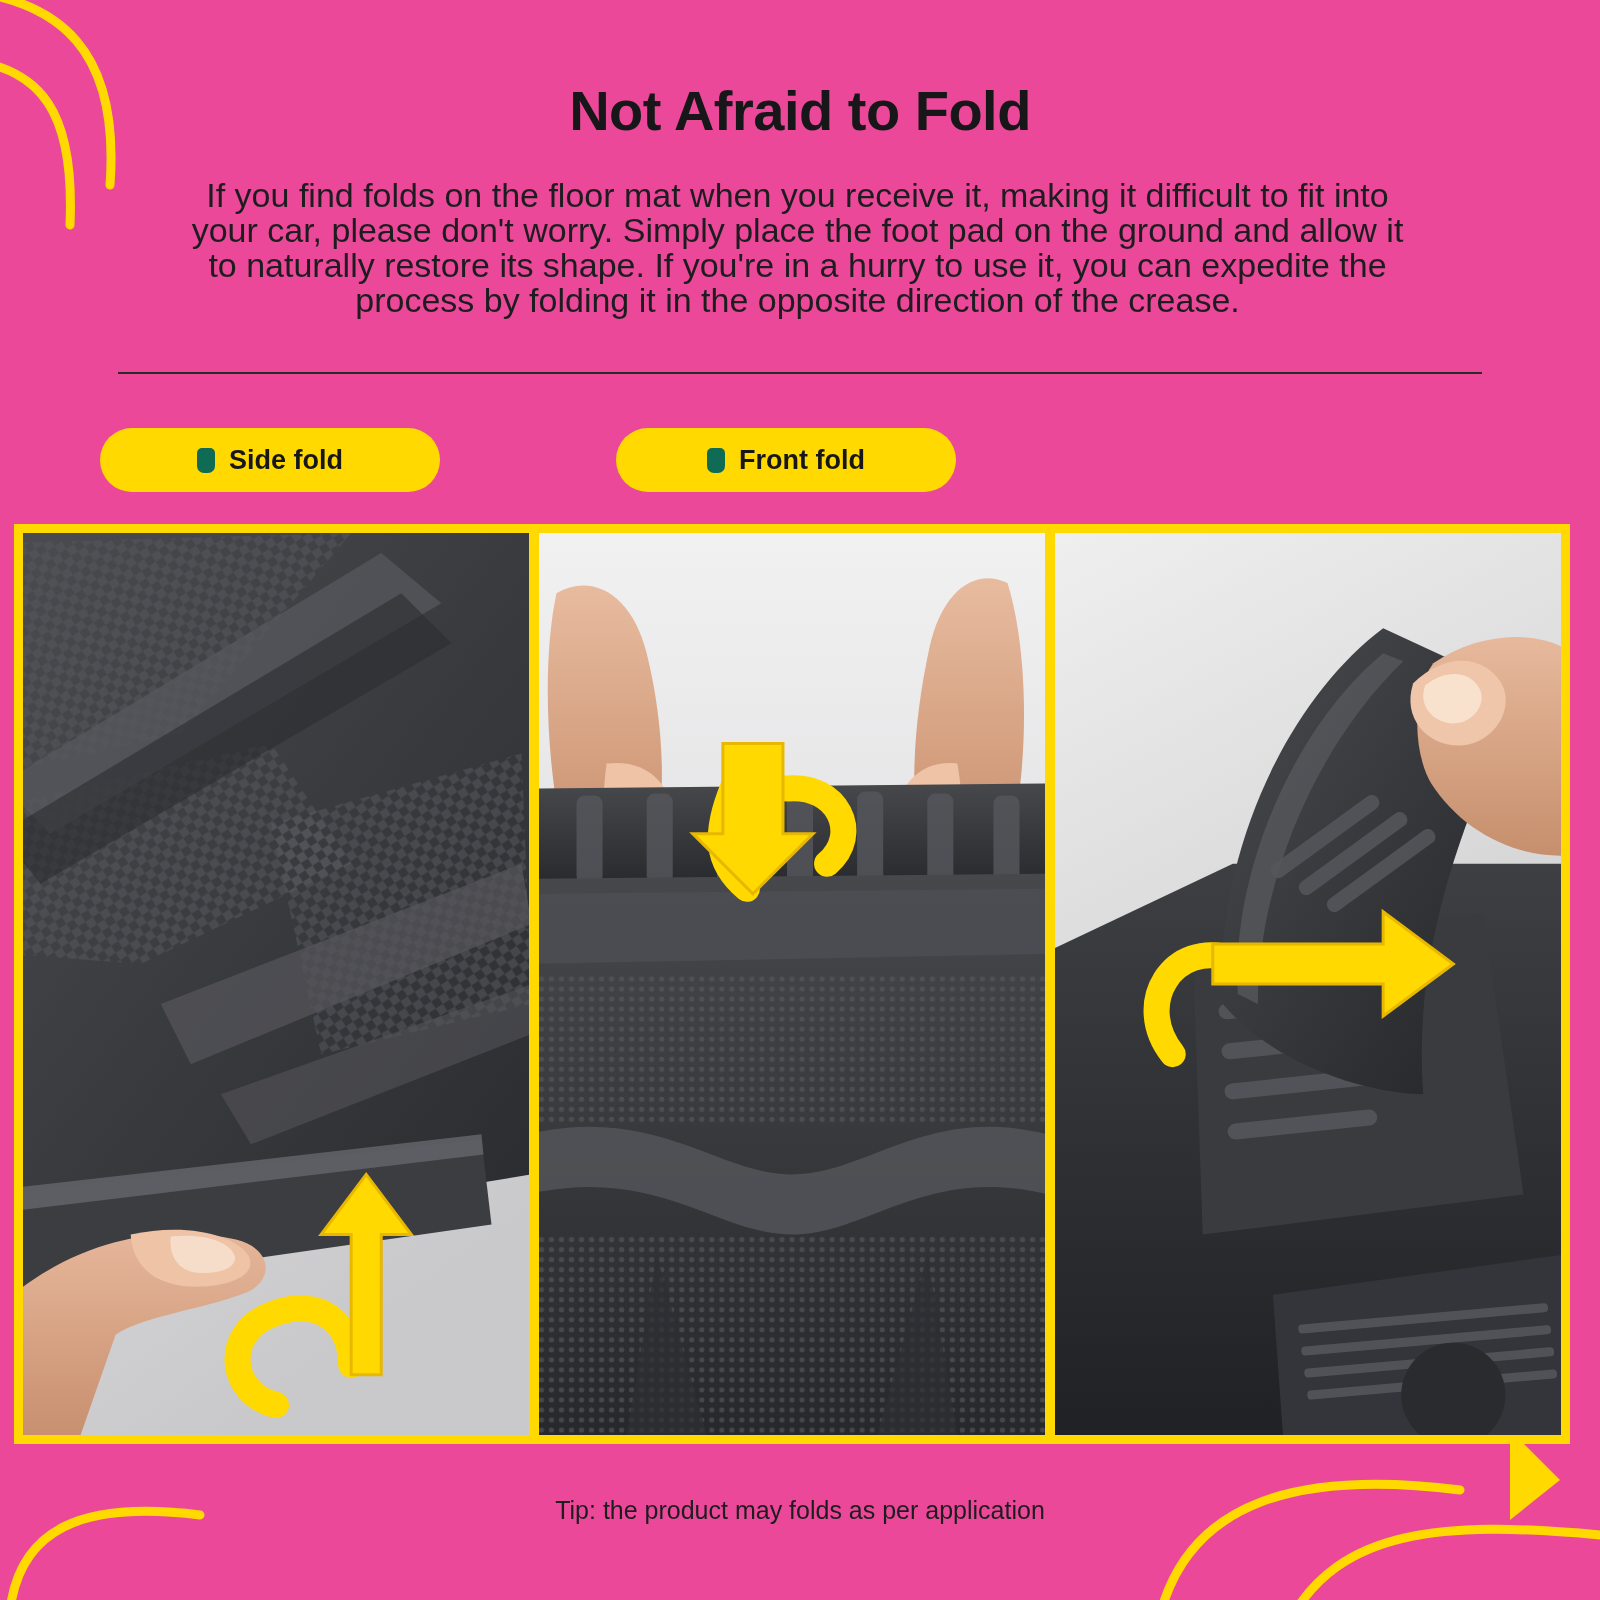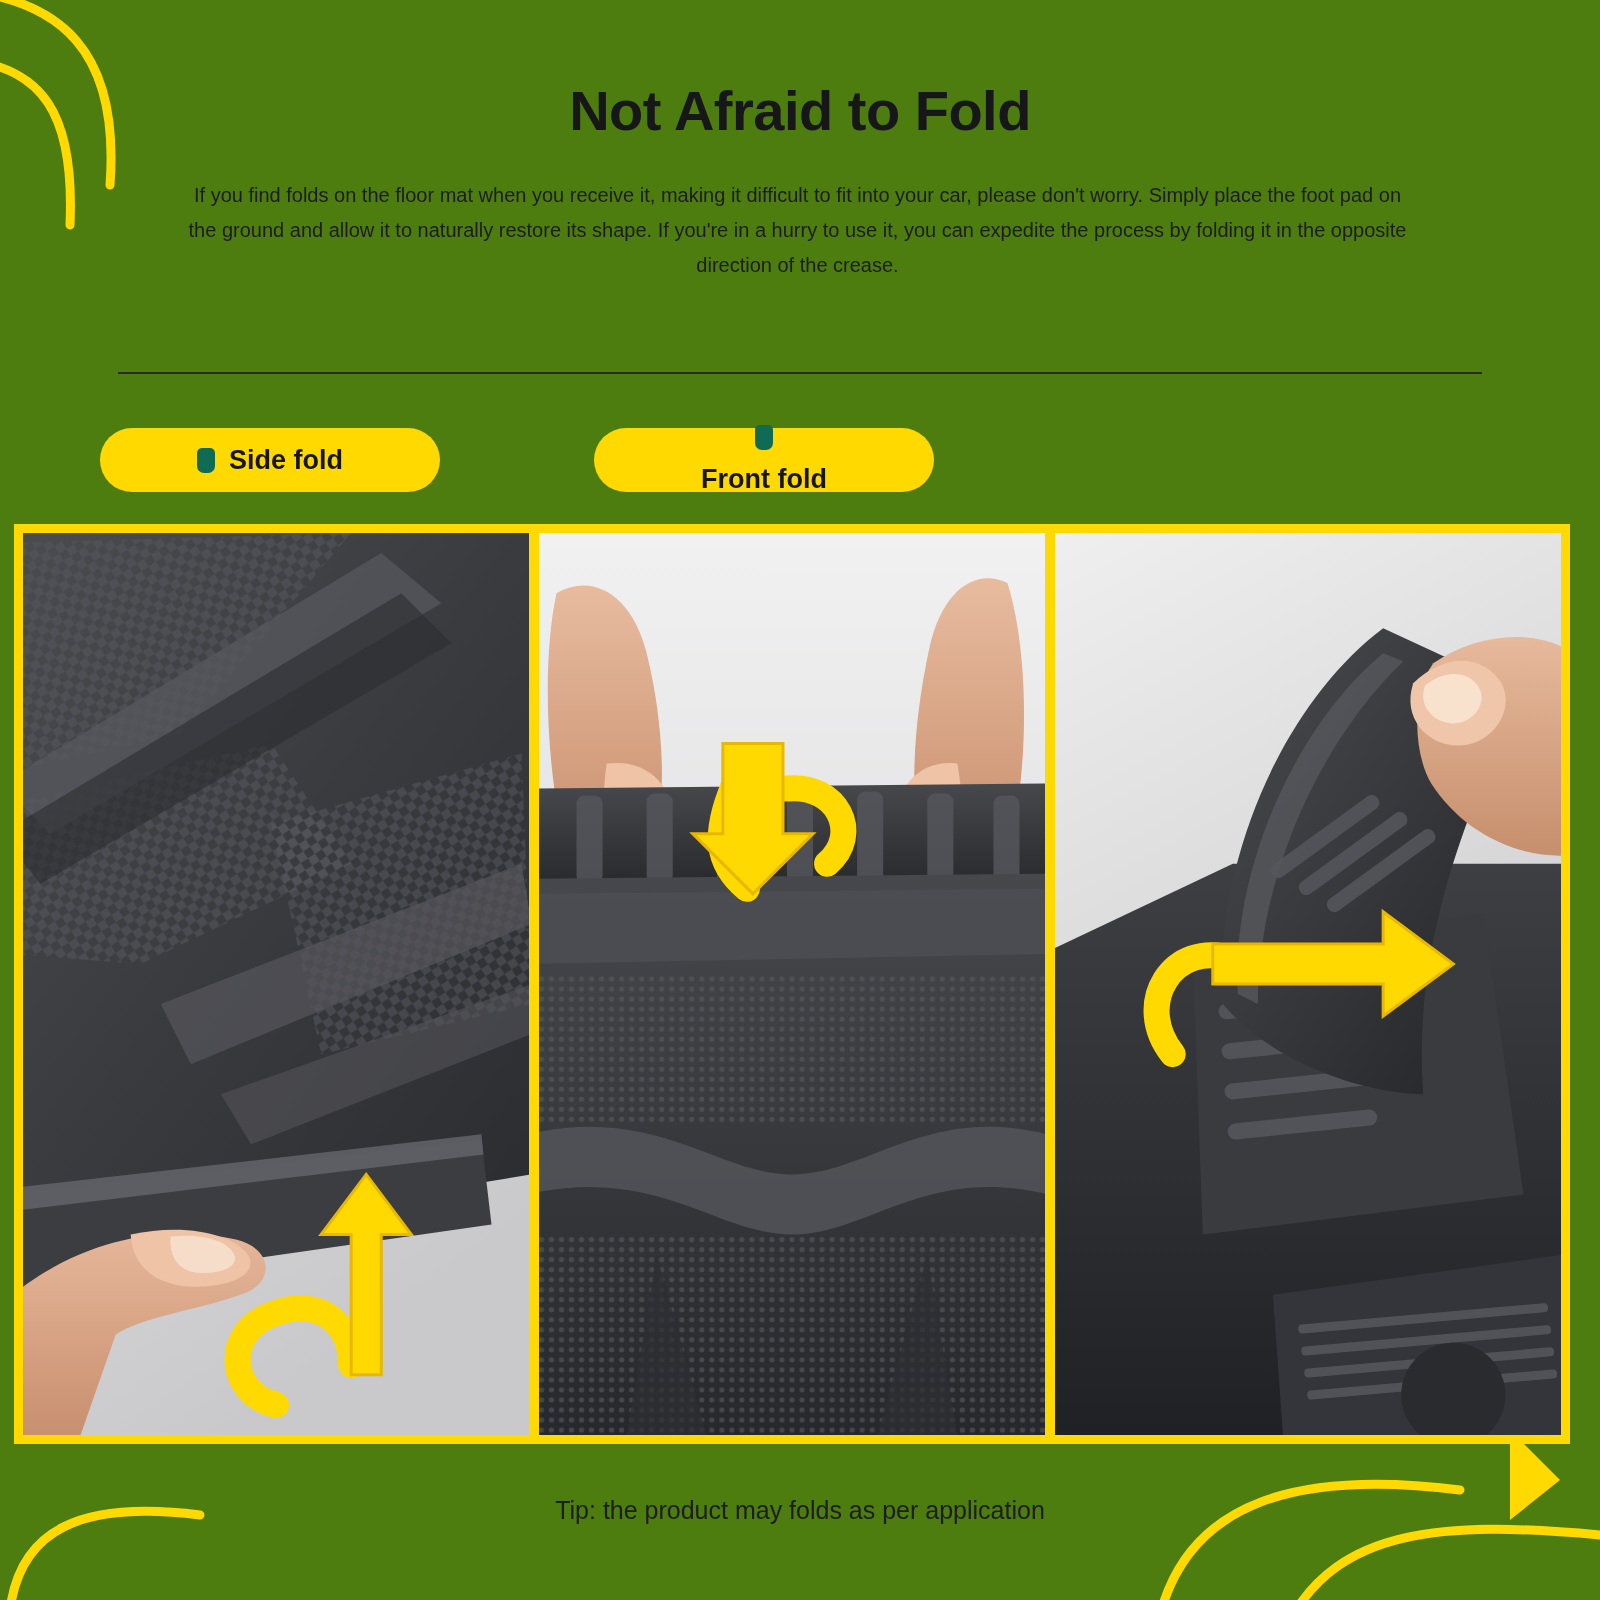--- a/index.html
+++ b/index.html
@@ -4,21 +4,21 @@
 <style>
   html, body {
     margin: 0;
     padding: 0;
     background: #ffffff;
   }
   .page {
     position: relative;
     width: 1600px;
     height: 1600px;
-    background: #4d7c0f;
+    background: #ec4899;
     font-family: "Liberation Sans", sans-serif;
     overflow: hidden;
   }
 
   
   .deco {
     position: absolute;
     pointer-events: none;
   }
   .deco-tl { top: 0; left: 0; width: 220px; height: 230px; }
@@ -36,21 +36,21 @@
     font-weight: bold;
     color: #17171a;
     letter-spacing: -0.5px;
   }
   .subtitle {
     position: absolute;
     top: 178px;
     left: 185px;
     width: 1225px;
     text-align: center;
-    font-size: 20px;
+    font-size: 34px;
     line-height: 35px;
     color: #1d1d20;
   }
   .rule {
     position: absolute;
     top: 372px;
     left: 118px;
     width: 1364px;
     height: 2px;
     background: #2a2a2a;
@@ -69,21 +69,21 @@
     top: 0;
     height: 64px;
     background: #ffd900;
     border-radius: 32px;
     display: flex;
     align-items: center;
     justify-content: center;
     gap: 14px;
   }
   .tab-1 { left: 0px; width: 340px; }
-  .tab-2 { left: 494px; width: 340px; flex-direction: column; }
+  .tab-2 { left: 516px; width: 340px; }
   .tab-3 { left: 1032px; width: 348px; }
   .tab-dot {
     width: 18px;
     height: 25px;
     background: #0f6b54;
     border-radius: 5px 5px 7px 7px;
     flex: none;
   }
   .tab-label {
     font-size: 27px;

